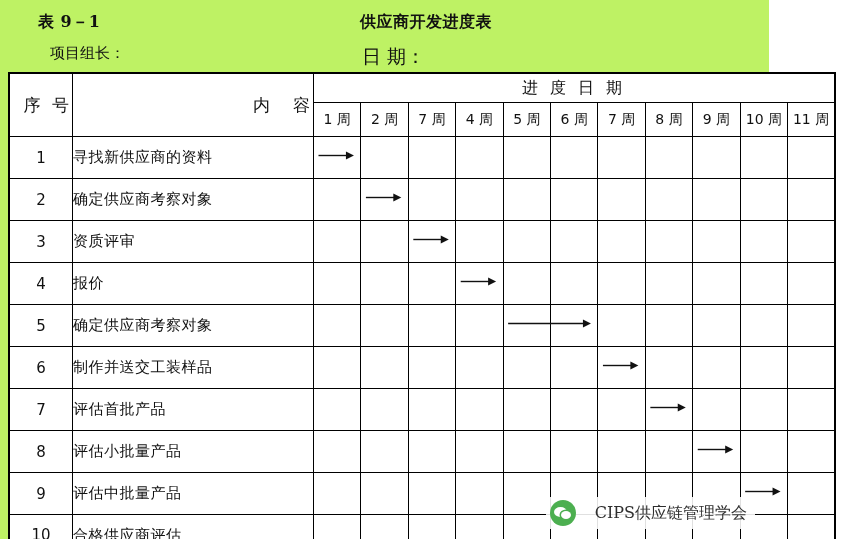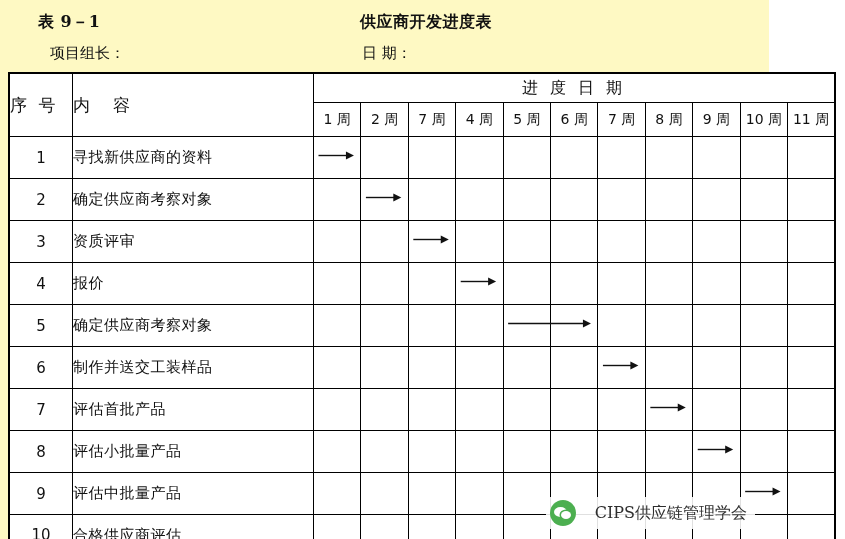--- a/index.html
+++ b/index.html
@@ -12,21 +12,21 @@
     height: 539px;
     font-family: "DejaVu Sans", "Liberation Sans", sans-serif;
     color: #1a1a1a;
     position: relative;
     overflow: hidden;
   }
   #page {
     position: relative;
     width: 769px;
     height: 539px;
-    background: #fef9c3;
+    background: #bef264;
   }
 
   
   .header-row {
     position: absolute;
     left: 0; right: 0;
     top: 8px;
     height: 58px;
   }
   .tbl-no {
@@ -52,21 +52,21 @@
     position: absolute;
     left: 50px;
     top: 36px;
     font-size: 15px;
     color: #111;
   }
   .date-label {
     position: absolute;
     left: 362px;
     top: 36px;
-    font-size: 15px;
+    font-size: 19px;
     color: #111;
   }
 
   
   table.sched {
     position: absolute;
     left: 8px;
     top: 72px;
     width: 828px;
     border-collapse: collapse;
@@ -83,21 +83,21 @@
   
   table.sched {
     border: 2px solid #000;
   }
   .c-seq   { width: 62px;  text-align: center; font-size: 16px; }
   .c-cont  { width: 240px; text-align: left; font-size: 15px; padding-left: 18px; }
   .c-week  { width: 47px;  text-align: center; font-size: 14px; }
 
   thead .head-seq, thead .head-cont {
     font-size: 17px;
-    text-align: left;
+    text-align: right;
     letter-spacing: 3px;
     height: 62px;
     font-family: "DejaVu Serif", "Liberation Serif", serif;
     margin-top: 43px;
   }
   thead .head-span {
     font-size: 16px;
     letter-spacing: 4px;
     height: 28px;
     font-family: Liberation Serif, serif;

